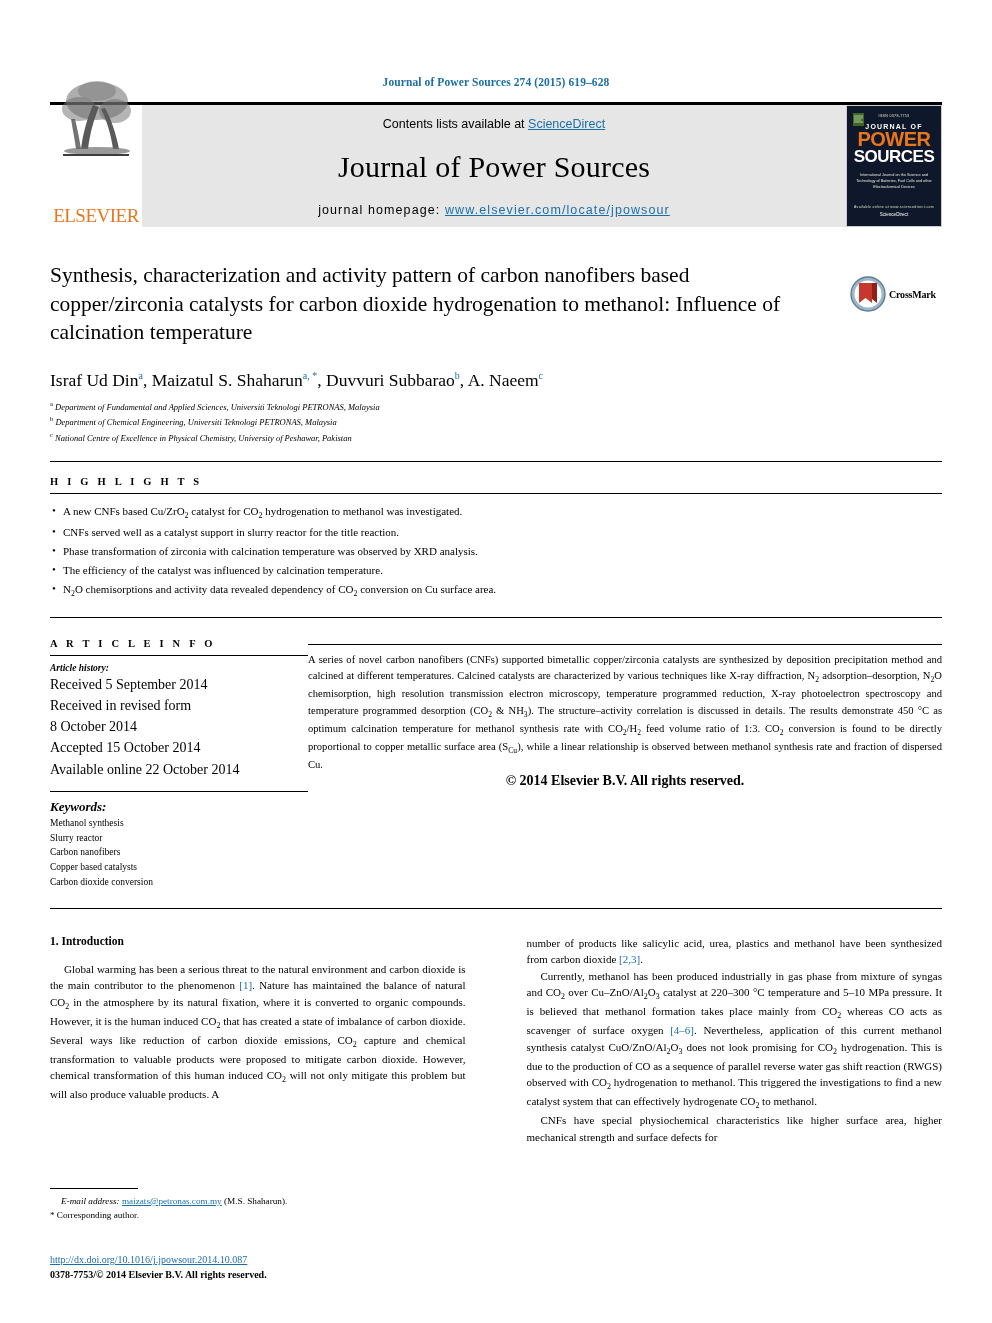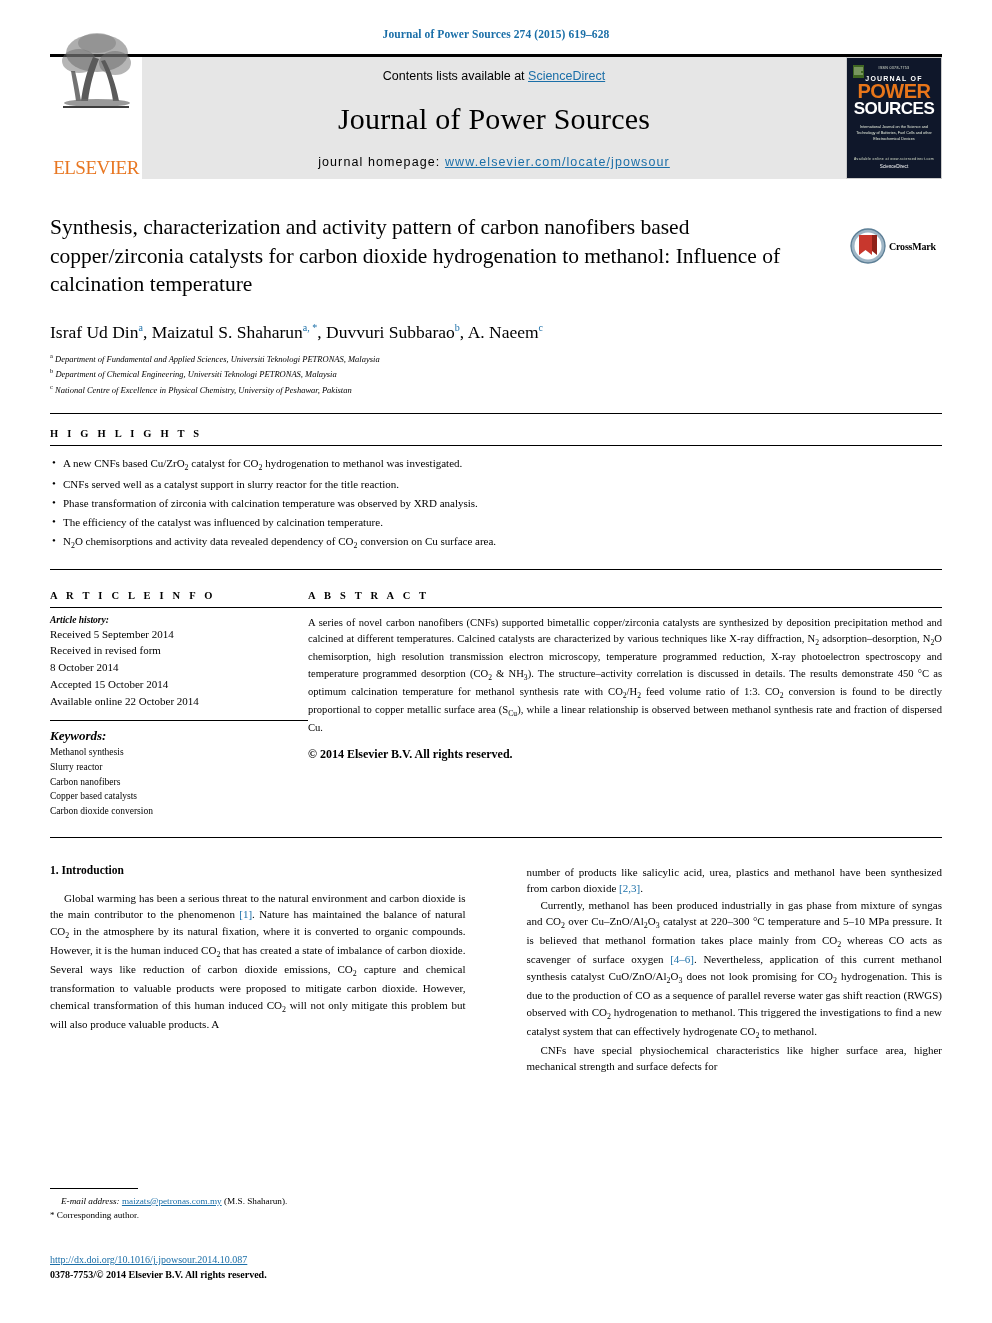--- a/index.html
+++ b/index.html
@@ -12,21 +12,21 @@
     overflow:hidden;
   }
   .page{position:relative;width:992px;height:1323px;padding:0;box-sizing:border-box;}
 
   
   .running-head{
     text-align:center;
     color:#1b6fa8;
     font-size:11.5px;
     font-weight:bold;
-    padding-top:28px;
+    padding-top:76px;
     letter-spacing:.1px;
   }
 
   
   .masthead{
     margin:14px 50px 0 50px;
     border-top:3px solid #000;
     display:flex;
     align-items:stretch;
     height:122px;
@@ -144,33 +144,32 @@
   
   .info-abs{
     margin:20px 50px 0 50px;
     display:flex;
   }
   .col-info{width:258px;flex:0 0 258px;}
   .col-abs{flex:1 1 auto;}
   .ia-rule{border-top:1.5px solid #000;margin:6px 0 7px 0;}
   .ia-rule-short{border-top:1.5px solid #000;margin:11px 0 7px 0;}
   .hist-title{font-size:9.5px;font-style:italic;font-weight:bold;margin-bottom:1px;}
-  .hist-line{font-size:11px;line-height:1.52;}
+  .hist-line{font-size:14px;line-height:1.52;}
   .kw-title{font-size:13px;font-style:italic;font-weight:bold;margin-bottom:1px;}
   .kw-line{font-size:9.5px;line-height:1.55;}
   .abstract-text{
     font-size:10.6px;
     line-height:1.56;
     text-align:justify;
     margin:0;
   }
   .copyright{
-    font-size:12px;
-    text-align:left;
-    margin-top:11px;
+    font-size:14px;
+    text-align:center;
     font-weight:bold;
   }
 
   
   .body-cols{
     margin:26px 50px 0 50px;
     display:flex;
     gap:61px;
   }
   .bcol{width:auto;flex:1 1 0;}
@@ -318,21 +317,20 @@
       <div class="ia-rule-short"></div>
       <div class="kw-title">Keywords:</div>
       <div class="kw-line">Methanol synthesis</div>
       <div class="kw-line">Slurry reactor</div>
       <div class="kw-line">Carbon nanofibers</div>
       <div class="kw-line">Copper based catalysts</div>
       <div class="kw-line">Carbon dioxide conversion</div>
     </div>
 
     <div class="col-abs">
-      <div class="section-head">A B S T R A C T</div>
       <div class="ia-rule"></div>
       <p class="abstract-text">A series of novel carbon nanofibers (CNFs) supported bimetallic copper/zirconia catalysts are synthesized by deposition precipitation method and calcined at different temperatures. Calcined catalysts are characterized by various techniques like X-ray diffraction, N<sub>2</sub> adsorption–desorption, N<sub>2</sub>O chemisorption, high resolution transmission electron microscopy, temperature programmed reduction, X-ray photoelectron spectroscopy and temperature programmed desorption (CO<sub>2</sub> &amp; NH<sub>3</sub>). The structure–activity correlation is discussed in details. The results demonstrate 450 °C as optimum calcination temperature for methanol synthesis rate with CO<sub>2</sub>/H<sub>2</sub> feed volume ratio of 1:3. CO<sub>2</sub> conversion is found to be directly proportional to copper metallic surface area (S<sub>Cu</sub>), while a linear relationship is observed between methanol synthesis rate and fraction of dispersed Cu.</p>
       <div class="copyright">© 2014 Elsevier B.V. All rights reserved.</div>
     </div>
   </div>
 
   <div style="margin:18px 50px 0 50px;border-top:1px solid #000;"></div>
 
   <div class="body-cols">
     <div class="bcol">

